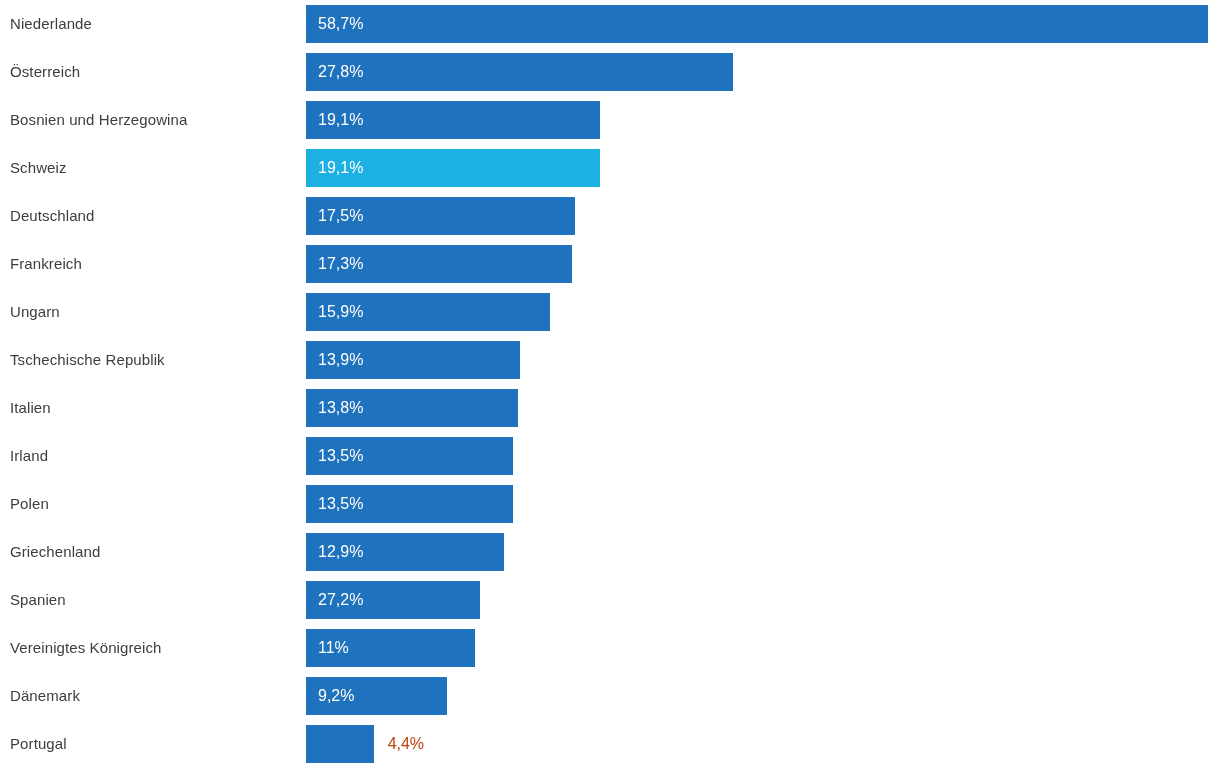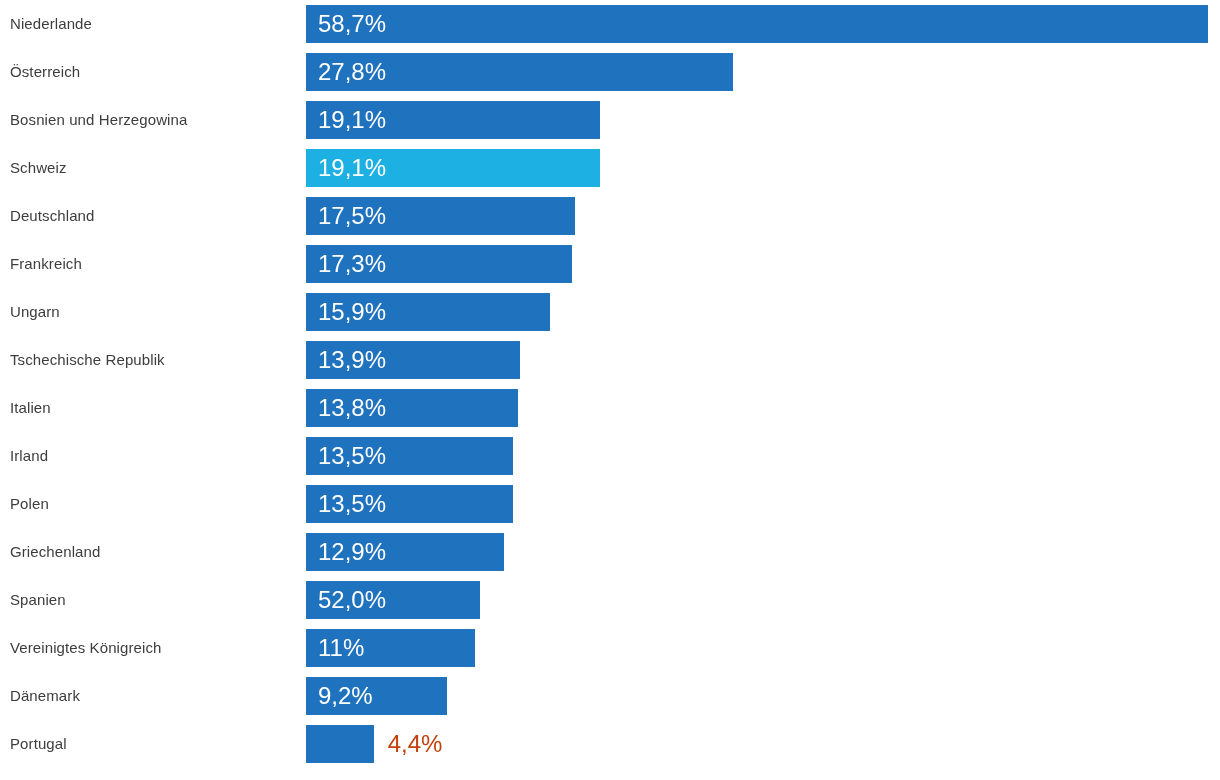--- a/index.html
+++ b/index.html
@@ -54,21 +54,21 @@
     background: #1f72bd;
   }
   .bar.highlight {
     background: #1cb0e3;
   }
   .bar-value {
     position: absolute;
     top: 0;
     height: 38px;
     line-height: 38px;
-    font-size: 24px;
+    font-size: 16px;
     white-space: nowrap;
   }
   .bar-value.inside {
     left: 12px;
     color: #ffffff;
   }
   .bar-value.outside {
     color: #c2410c;
   }
 </style>
@@ -157,21 +157,21 @@
       <div class="cat-label">Griechenland</div>
       <div class="bar-wrap" style="left: 306px; width: 198.273px;">
         <div class="bar" style="width: 198.273px; background: rgb(31, 114, 189);"></div>
         <div class="bar-value inside">12,9%</div>
       </div>
     </div>
     <div class="row" style="top: 581px;">
       <div class="cat-label">Spanien</div>
       <div class="bar-wrap" style="left: 306px; width: 173.681px;">
         <div class="bar" style="width: 173.681px; background: rgb(31, 114, 189);"></div>
-        <div class="bar-value inside">52,0%</div>
+        <div class="bar-value inside">27,2%</div>
       </div>
     </div>
     <div class="row" style="top: 629px;">
       <div class="cat-label">Vereinigtes Königreich</div>
       <div class="bar-wrap" style="left: 306px; width: 169.07px;">
         <div class="bar" style="width: 169.07px; background: rgb(31, 114, 189);"></div>
         <div class="bar-value inside">11%</div>
       </div>
     </div>
     <div class="row" style="top: 677px;">

